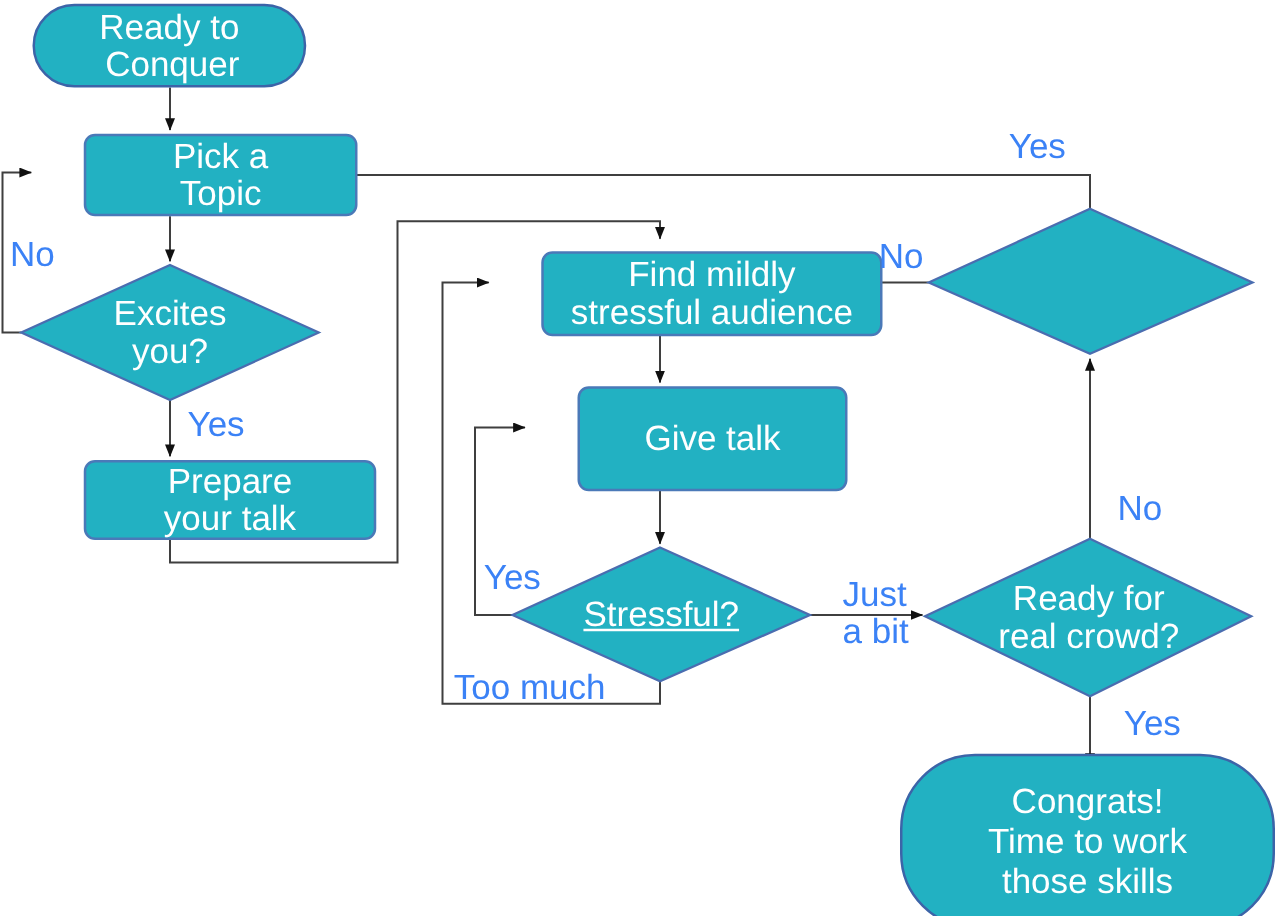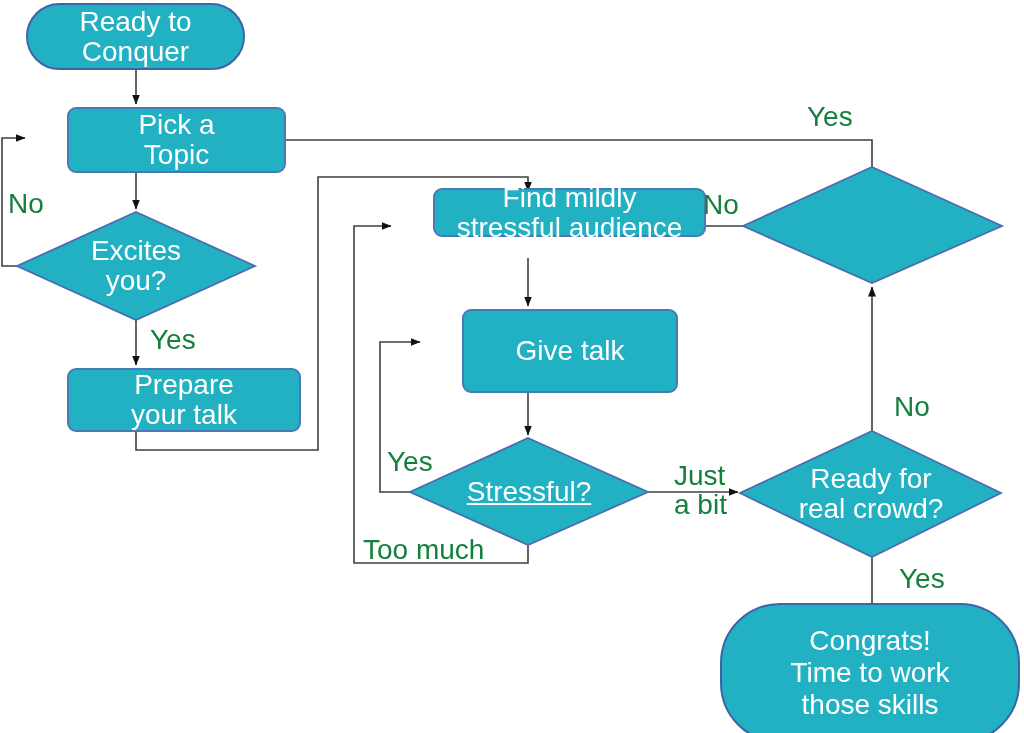--- a/index.html
+++ b/index.html
@@ -43,21 +43,21 @@
   }
   .decision {
     
     background: transparent;
     border: none;
   }
   .congrats-text { line-height: 32px; }
   .edge-label {
     position: absolute;
     z-index: 3;
-    color: #15803d;
+    color: #3b82f6;
     font-size: 28px;
     line-height: 29px;
     white-space: pre-line;
     text-align: left;
   }
 </style>
 </head>
 <body>
 
 <div id="canvas">
@@ -101,30 +101,30 @@
     </g>
 
     <g stroke="#4a6db0" stroke-width="1.8" fill="#22b1c2">
       <polygon points="136,212 255,266 136,320 17,266"></polygon>
       <polygon points="528,438 648,492 528,545 410,492"></polygon>
       <polygon points="872,167 1002,226 872,283 743,226"></polygon>
       <polygon points="872,431 1001,493 872,557 740,493"></polygon>
     </g>
   </svg>
 
-  <div class="node stadium" style="left:26px; top:3px; width:219px; height:67px;">Ready to
+  <div class="node stadium" style="left:26px; top:3px; width:219px; height:67px;text-align:right;">Ready to
 Conquer</div>
 
   <div class="node process" style="left:27px; top:107px; width:219px; height:66px;">Pick a
 Topic</div>
 
   <div class="node process" style="left:27px; top:368px; width:234px; height:64px;">Prepare
 your talk</div>
 
-  <div class="node process" style="left:393px; top:188px; width:273px; height:49px;">Find mildly
+  <div class="node process" style="left:393px; top:201px; width:273px; height:68px;">Find mildly
 stressful audience</div>
 
   <div class="node process" style="left:422px; top:309px; width:216px; height:84px;">Give talk</div>
 
   <div class="node stadium congrats-text" style="left:720px; top:603px; width:300px; height:140px;">Congrats!
 Time to work
 those skills</div>
 
   <div class="node decision" style="left:36px; top:221px; width:200px; height:90px;">Excites
 you?</div>

